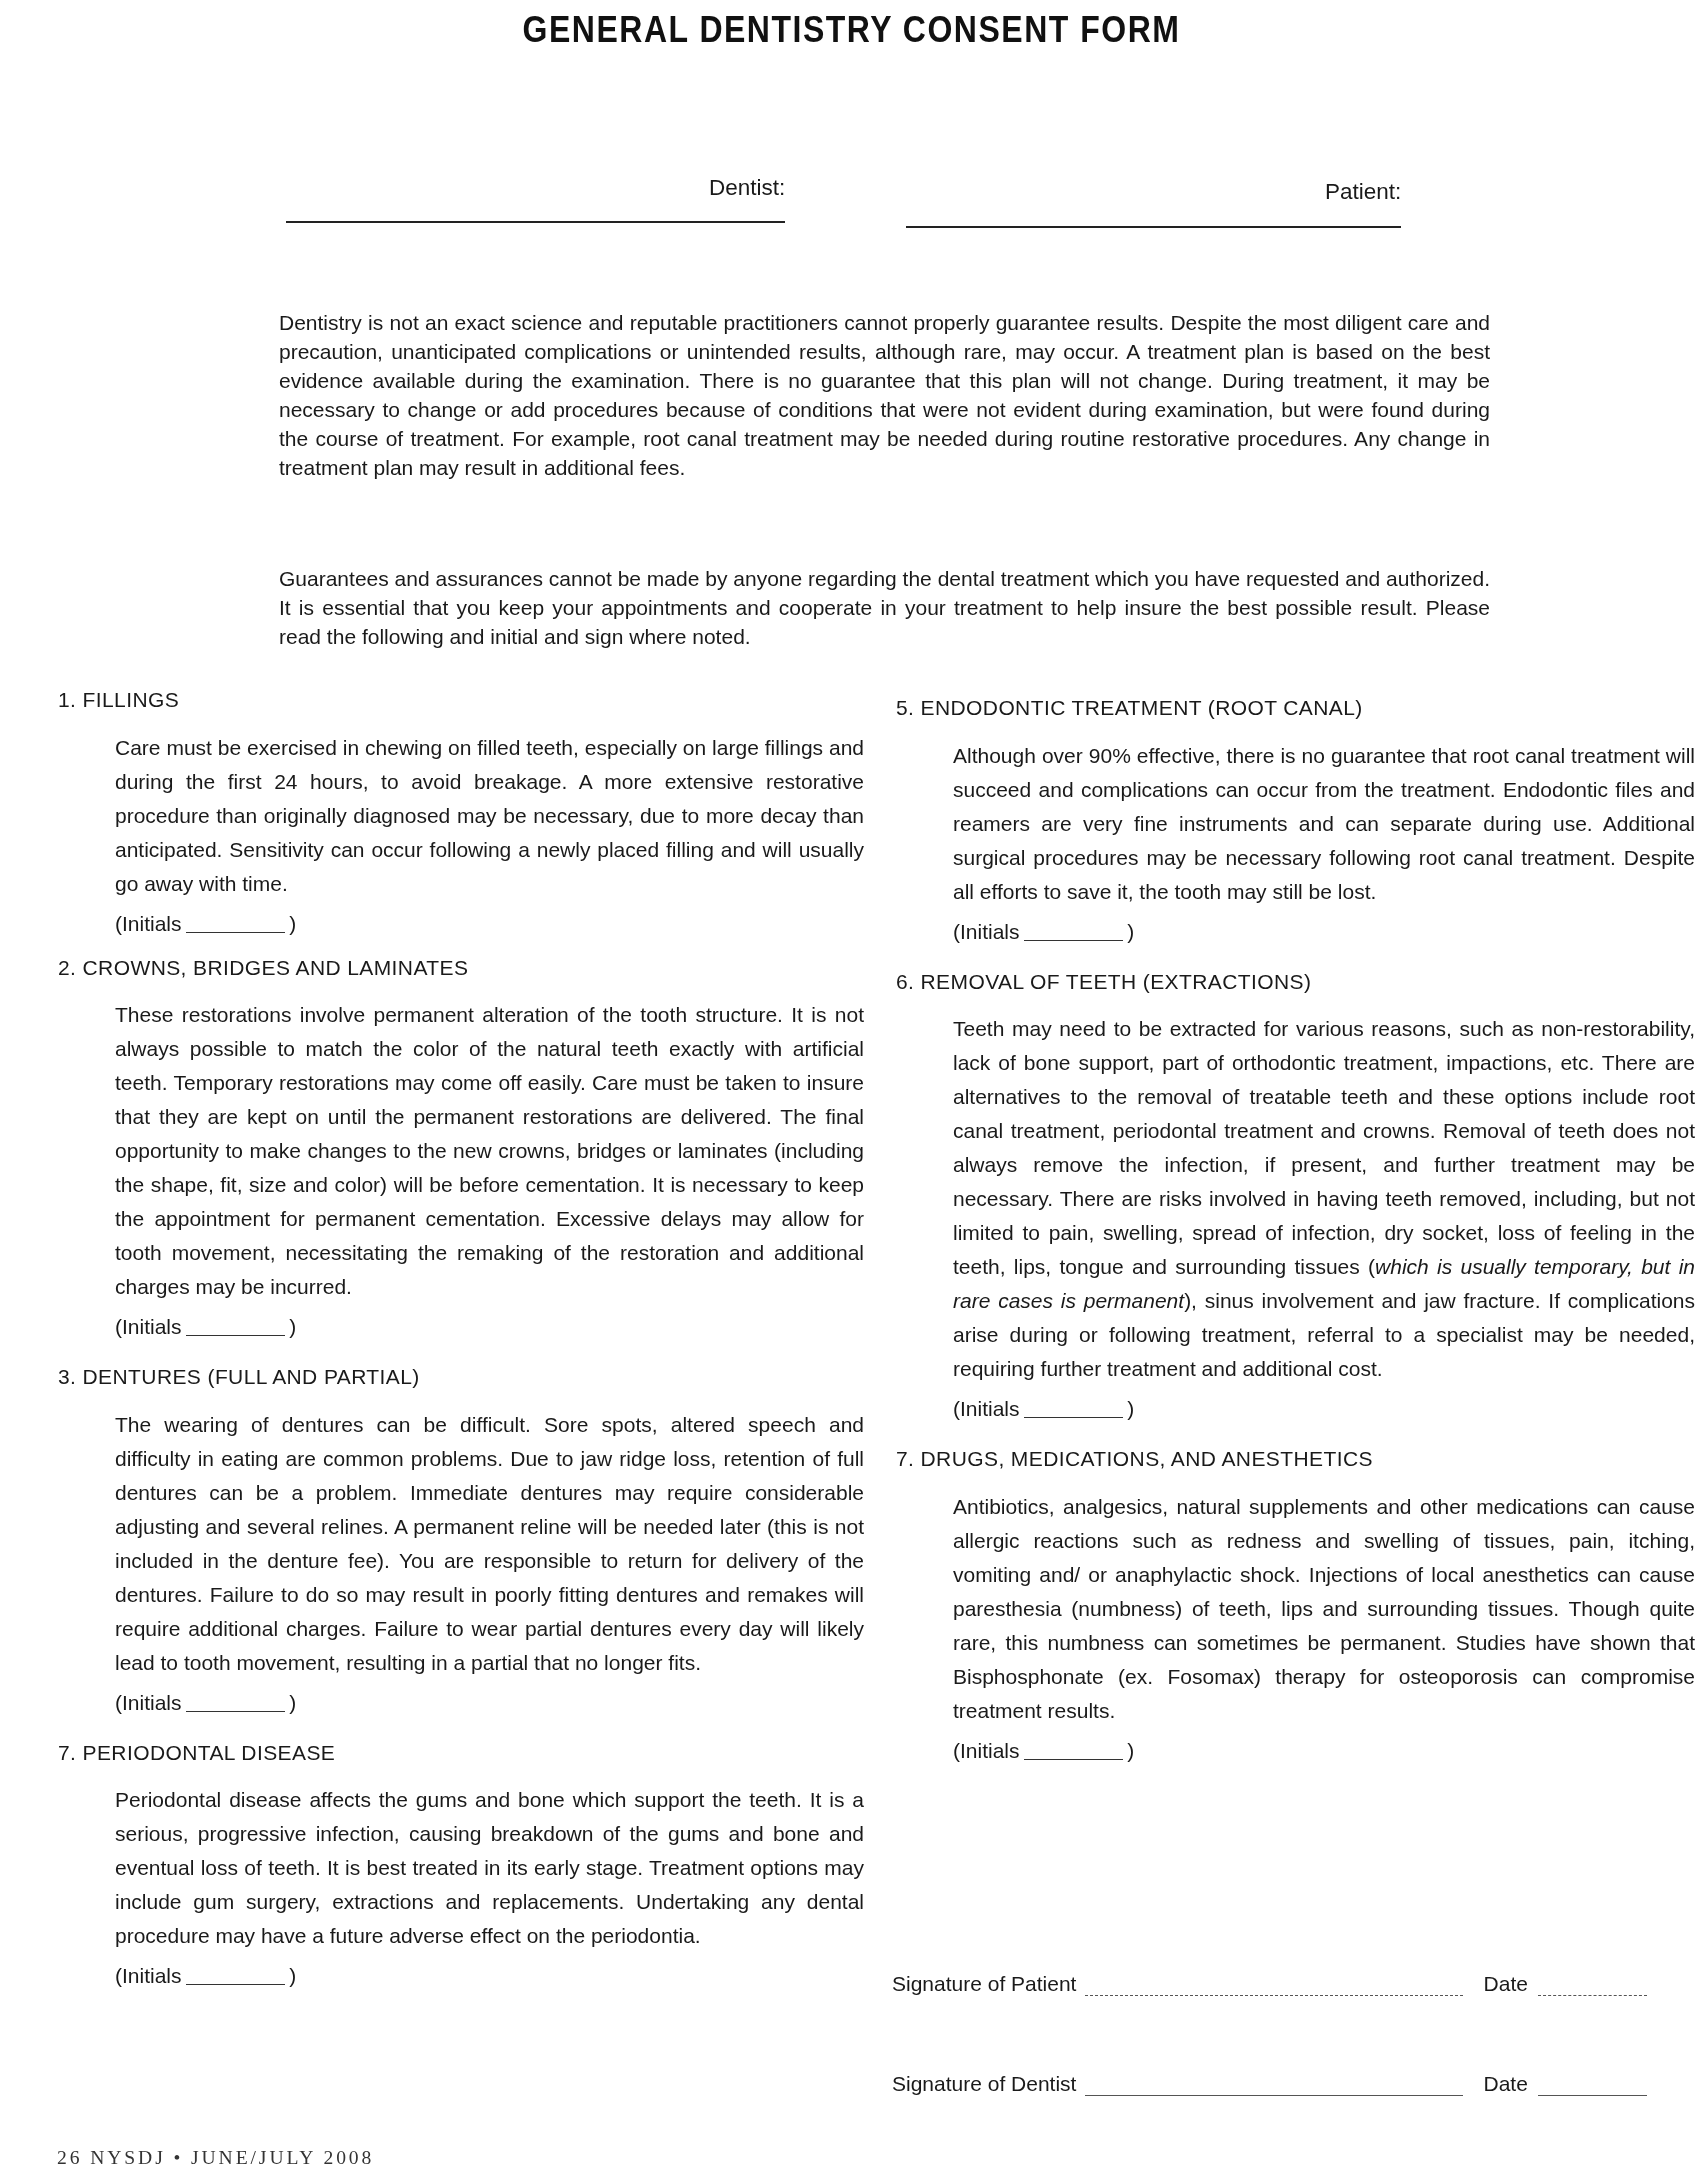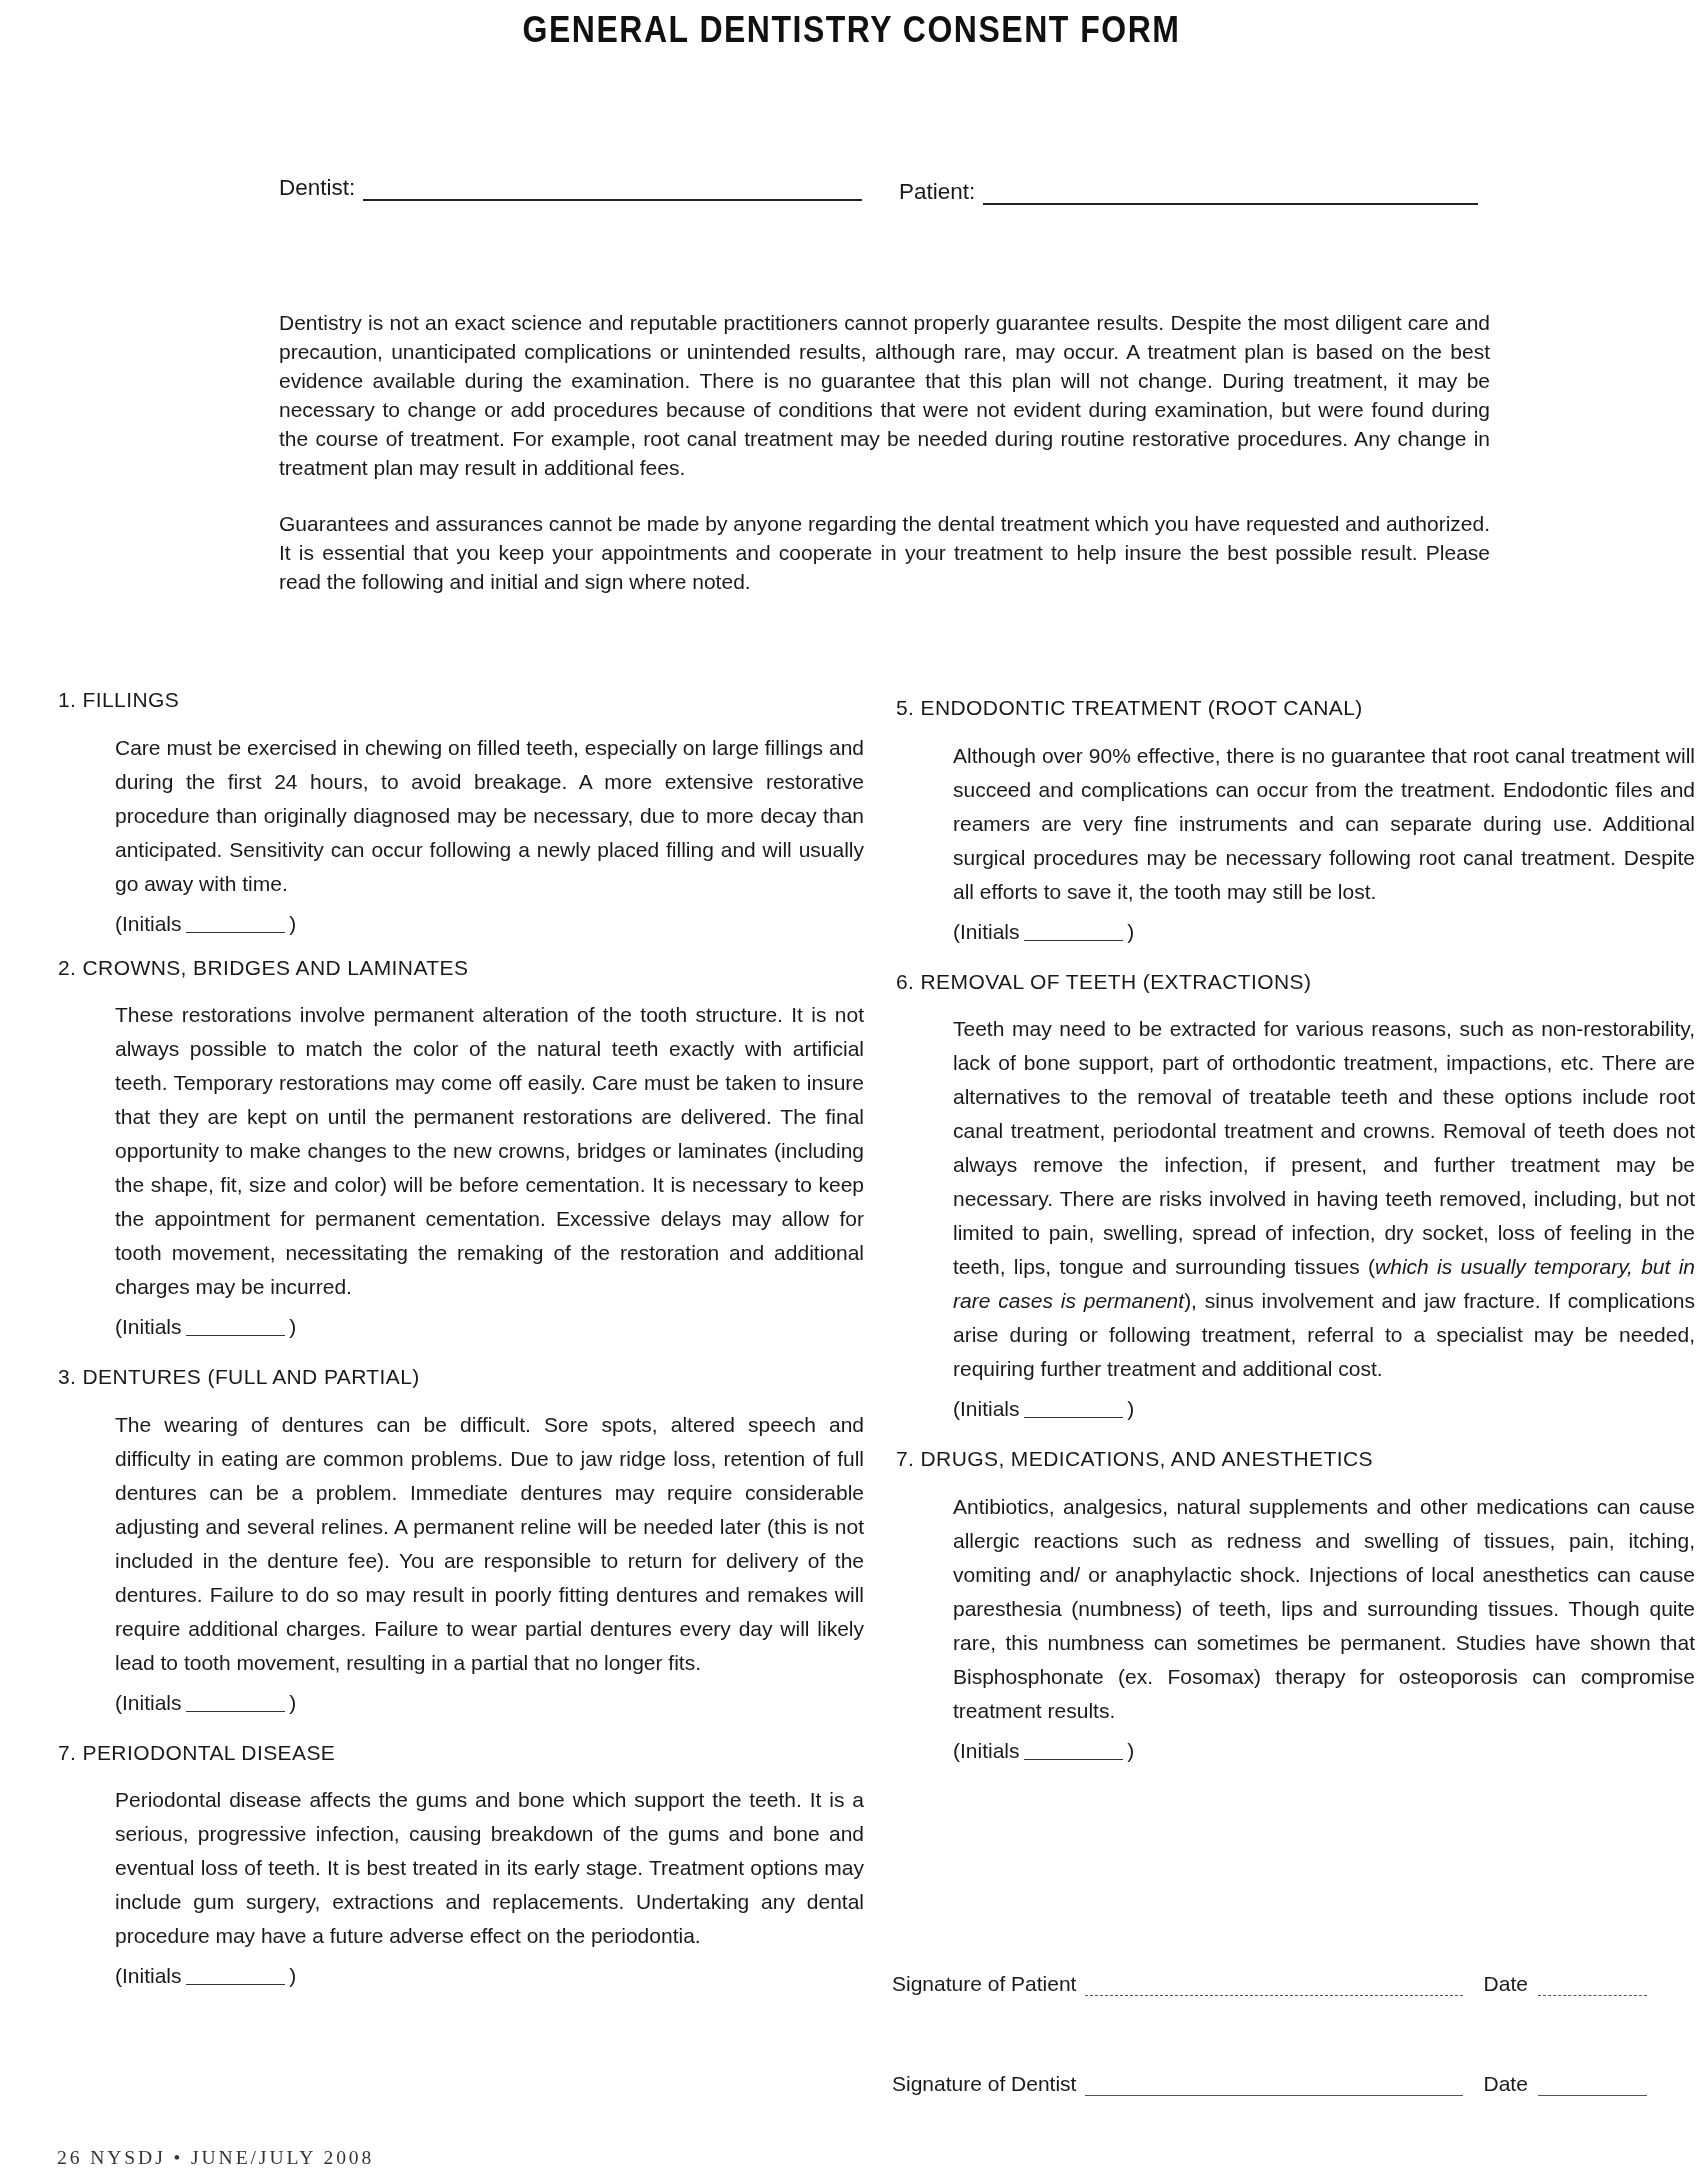--- a/index.html
+++ b/index.html
@@ -6,30 +6,30 @@
   body {
     width: 1703px; height: 2183px; position: relative; overflow: hidden;
     font-family: "Liberation Sans", sans-serif; color: #1a1a1a;
   }
   .title {
     position: absolute; left: 0; width: 1703px; top: -10.2px; text-align: center;
     font-family: "Liberation Sans", sans-serif; font-weight: bold;
     font-size: 32px; letter-spacing: 1.5px; transform: scaleY(1.15); color: #111;
   }
   .party-row { position: absolute; top: 175px; left: 279px; width: 1222px; height: 36px; font-size: 22.5px; }
-  .party { position: absolute; top: 0; display: flex; align-items: flex-end; }
+  .party { position: absolute; top: 0; display: flex; align-items: flex-end; flex-direction: column; }
   .party.dentist { left: 0; }
   .party.patient { left: 620px; top: 4.4px; }
   .party .blank { display: inline-block; border-bottom: 2.2px solid #222; margin-left: 7.3px; height: 20.4px; }
   .party.dentist .blank { width: 499px; }
   .party.patient .blank { width: 495px; }
 
   .intro { position: absolute; left: 279px; width: 1211px; font-size: 21px; line-height: 29px; text-align: justify; }
   .intro.p1 { top: 287px; }
-  .intro.p2 { top: 488px; }
+  .intro.p2 { top: 543px; }
 
   .col { position: absolute; width: 815px; }
   .col.left { left: 58px; top: 687px; }
   .col.right { left: 896px; top: 695px; width: 807px; }
 
   .section { margin: 0; }
   .section-heading {
     font-size: 21px; letter-spacing: 0.4px; margin: 0 0 17.5px 0; height: 26px; line-height: 26px;
   }
   .section-body {

